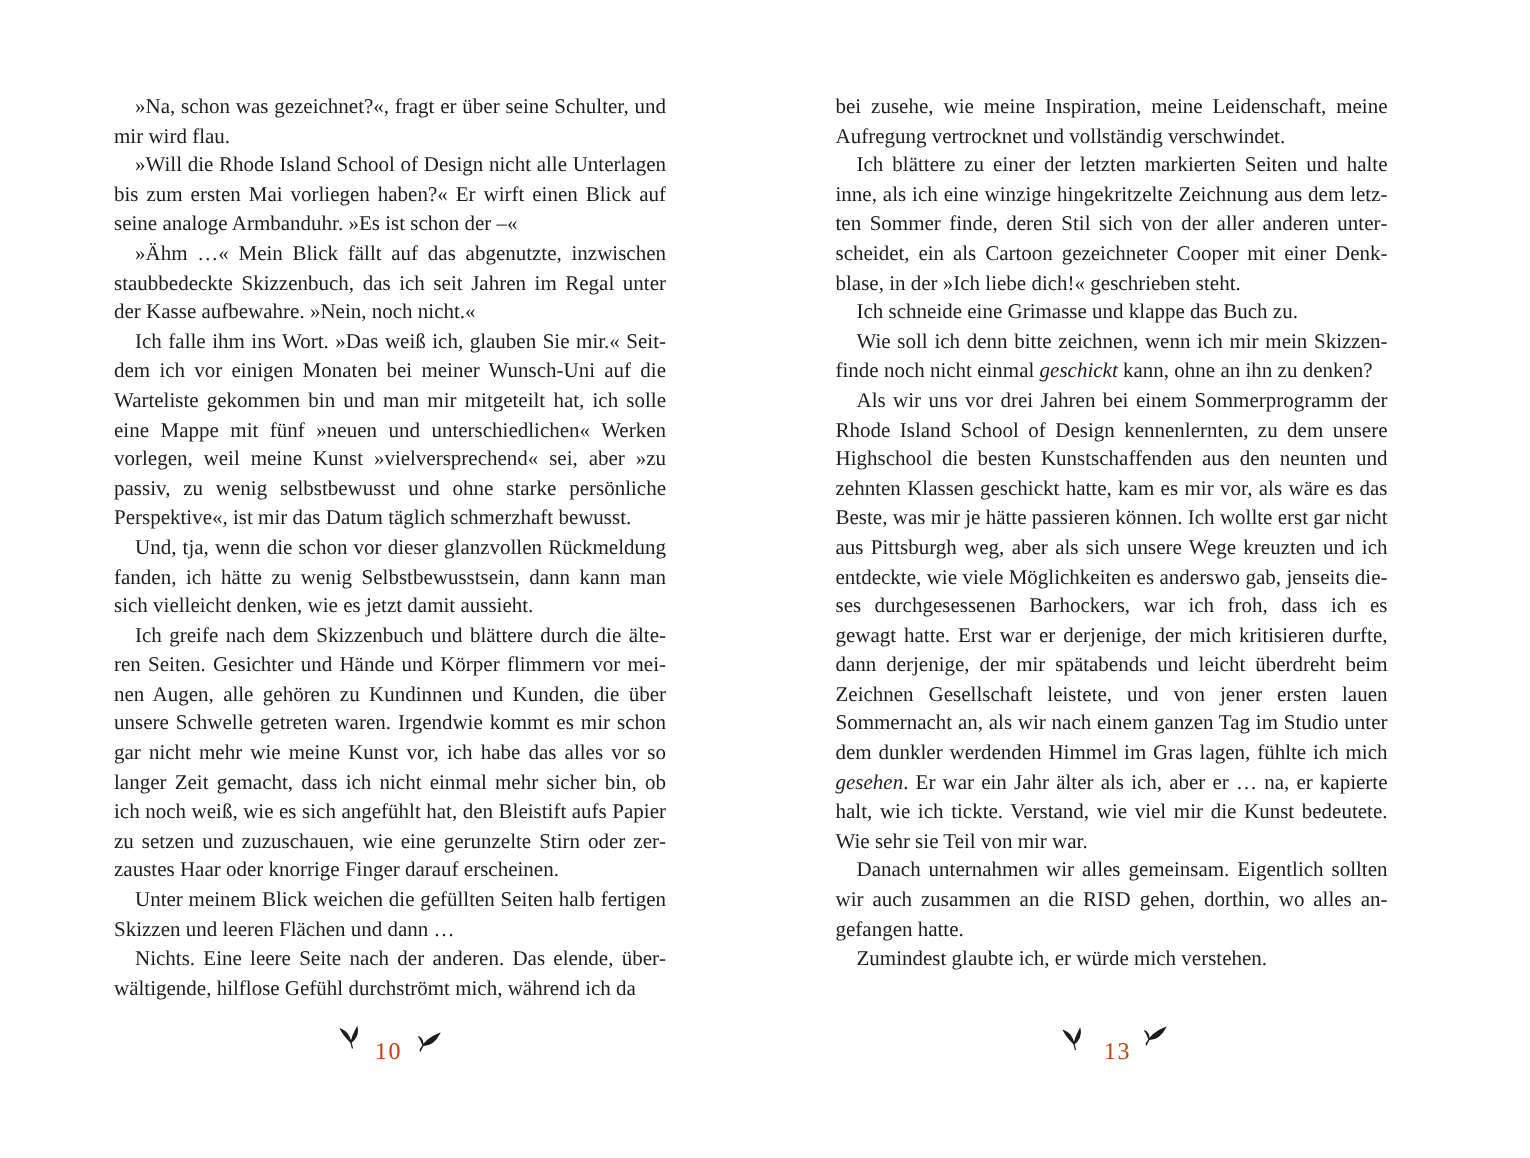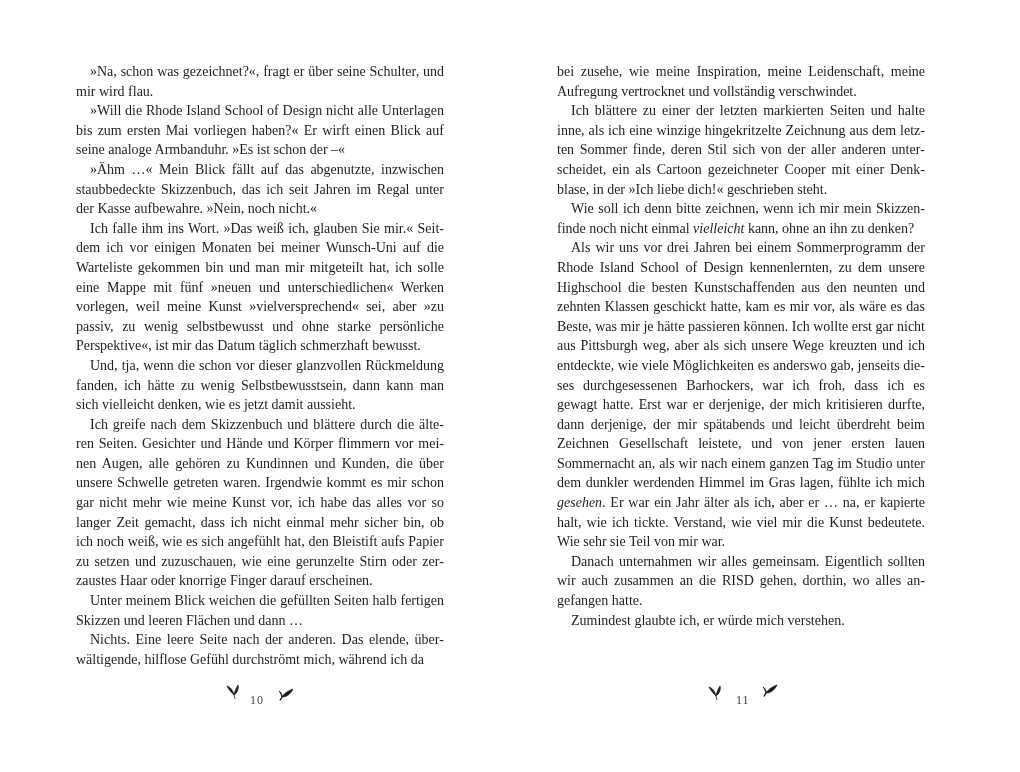--- a/index.html
+++ b/index.html
@@ -15,21 +15,21 @@
     font-size: 14px; line-height: 19.6px; text-align: justify; hyphens: manual;
   }
   .page.left .text { left: 76px; }
   .page.right .text { left: 67px; }
   .text p { margin: 0; text-indent: 14px; }
   .text p.noindent { text-indent: 0; }
   .footer {
     position: absolute; top: 684px; width: 510px; height: 24px;
   }
   .folio {
-    position: absolute; top: 9px; font-size: 12px; letter-spacing: 1px; color: #404040;
+    position: absolute; top: 9px; font-size: 16px; letter-spacing: 1px; color: #c2410c;
     font-variant: small-caps;
   }
   .leaf { position: absolute; width: 18px; height: 16px; }
 </style>
 </head>
 <body>
 
 <div class="page left">
   <div class="text">
       <p><span>»Na, schon was gezeichnet?«, fragt er über seine Schulter, und mir wird flau.</span></p>
@@ -49,27 +49,28 @@
     <svg class="leaf" style="left:277px;top:2px" viewBox="0 0 18 16">
       <path d="M3 14 C5 10 8 6 16 3 C13 9 9 11 5 11 Z M5 11 C4 8 3 6 2 5 C4 6 5 8 5 11 Z M5 11 L3 15" fill="#1d1d1b" stroke="#1d1d1b" stroke-width="0.8"></path>
     </svg>
   </div>
 </div>
 
 <div class="page right">
   <div class="text">
       <p class="noindent"><span>bei zusehe, wie meine Inspiration, meine Leidenschaft, meine Aufregung vertrocknet und vollständig verschwindet.</span></p>
       <p><span>Ich blättere zu einer der letzten markierten Seiten und halte inne, als ich eine winzige hingekritzelte Zeichnung aus dem letz­ten Sommer finde, deren Stil sich von der aller anderen unter­scheidet, ein als Cartoon gezeichneter Cooper mit einer Denk­blase, in der »Ich liebe dich!« geschrieben steht.</span></p>
-      <p><span>Wie soll ich denn bitte zeichnen, wenn ich mir mein Skizzen­finde noch nicht einmal </span><em>vielleicht</em><span> kann, ohne an ihn zu denken?</span></p>
+      <p><span>Ich schneide eine Grimasse und klappe das Buch zu.</span></p>
+      <p><span>Wie soll ich denn bitte zeichnen, wenn ich mir mein Skizzen­finde noch nicht einmal </span><em>geschickt</em><span> kann, ohne an ihn zu denken?</span></p>
       <p><span>Als wir uns vor drei Jahren bei einem Sommerprogramm der Rhode Island School of Design kennenlernten, zu dem unsere Highschool die besten Kunstschaffenden aus den neunten und zehnten Klassen geschickt hatte, kam es mir vor, als wäre es das Beste, was mir je hätte passieren können. Ich wollte erst gar nicht aus Pittsburgh weg, aber als sich unsere Wege kreuzten und ich entdeckte, wie viele Möglichkeiten es anderswo gab, jenseits die­ses durchgesessenen Barhockers, war ich froh, dass ich es gewagt hatte. Erst war er derjenige, der mich kritisieren durfte, dann derjenige, der mir spätabends und leicht überdreht beim Zeich­nen Gesellschaft leistete, und von jener ersten lauen Sommer­nacht an, als wir nach einem ganzen Tag im Studio unter dem dunkler werdenden Himmel im Gras lagen, fühlte ich mich </span><em>ge­sehen</em><span>. Er war ein Jahr älter als ich, aber er … na, er kapierte halt, wie ich tickte. Verstand, wie viel mir die Kunst bedeutete. Wie sehr sie Teil von mir war.</span></p>
       <p><span>Danach unternahmen wir alles gemeinsam. Eigentlich sollten wir auch zusammen an die RISD gehen, dorthin, wo alles an­gefangen hatte.</span></p>
       <p><span>Zumindest glaubte ich, er würde mich verstehen.</span></p>
     </div>
   <div class="footer">
     <svg class="leaf" style="left:218px;top:1px" viewBox="0 0 18 16">
       <path d="M1 2 C4 3 7 6 8 11 C6 9 3 6 1 2 Z M8 11 C9 6 11 3 12 1 C13 5 11 9 8 11 Z M8 11 L9 15" fill="#1d1d1b" stroke="#1d1d1b" stroke-width="0.8"></path>
     </svg>
-    <span class="folio" style="left:246px">11</span>
+    <span class="folio" style="left:246px">13</span>
     <svg class="leaf" style="left:271px;top:-2px" viewBox="0 0 18 16">
       <path d="M3 14 C5 10 8 6 16 3 C13 9 9 11 5 11 Z M5 11 C4 8 3 6 2 5 C4 6 5 8 5 11 Z M5 11 L3 15" fill="#1d1d1b" stroke="#1d1d1b" stroke-width="0.8"></path>
     </svg>
   </div>
 </div>
 
 </body></html>

